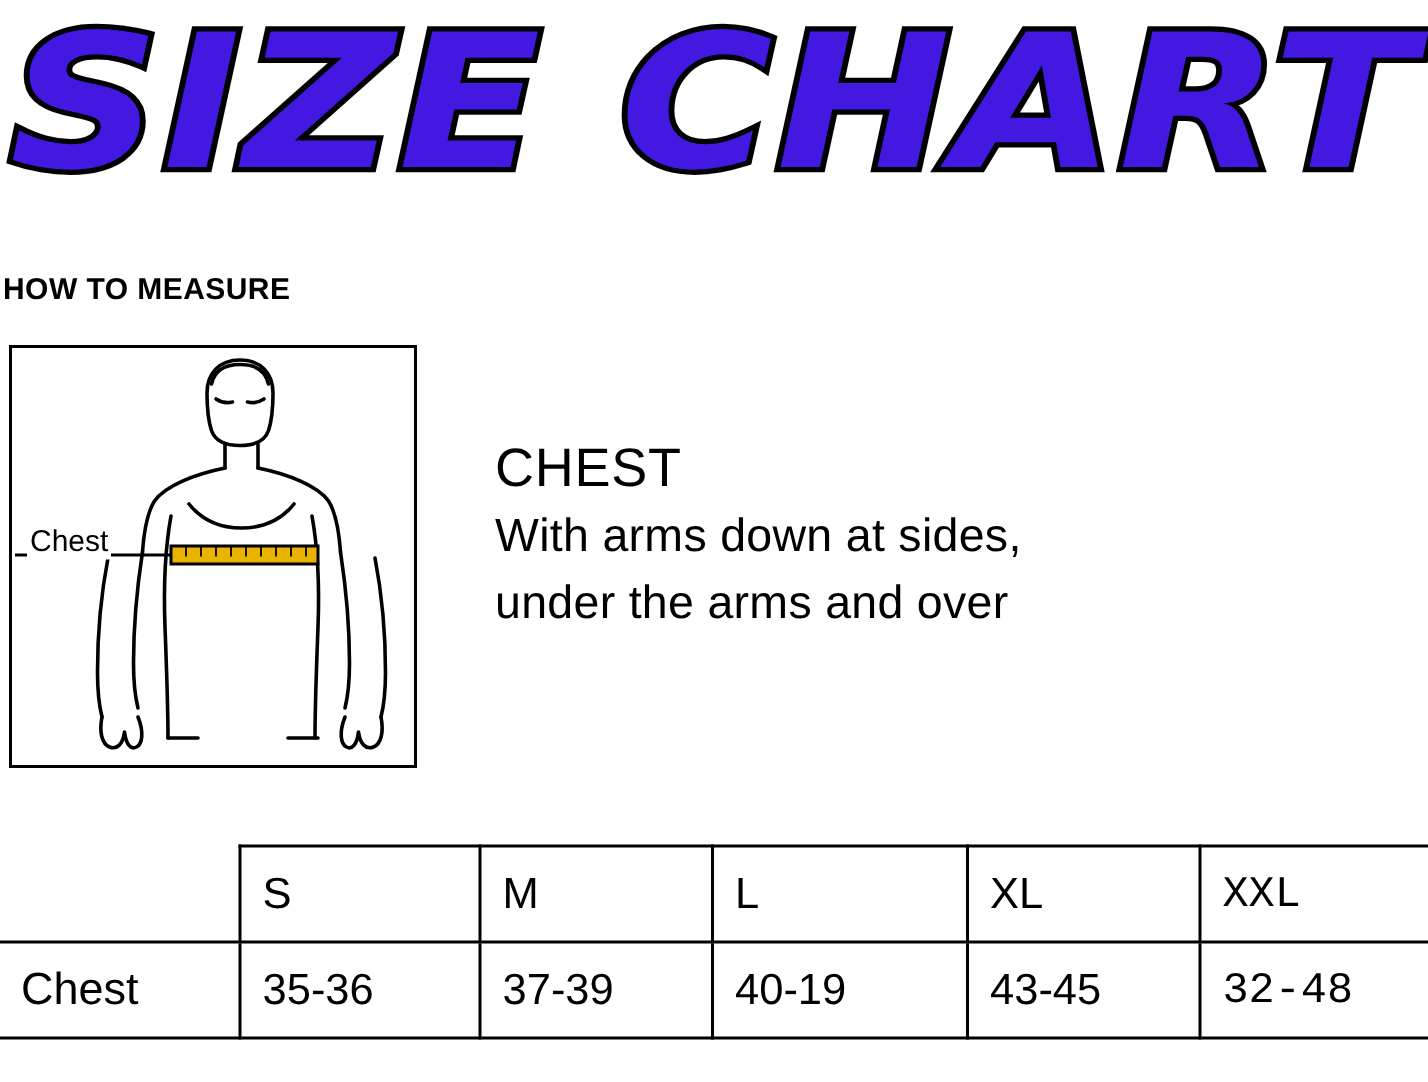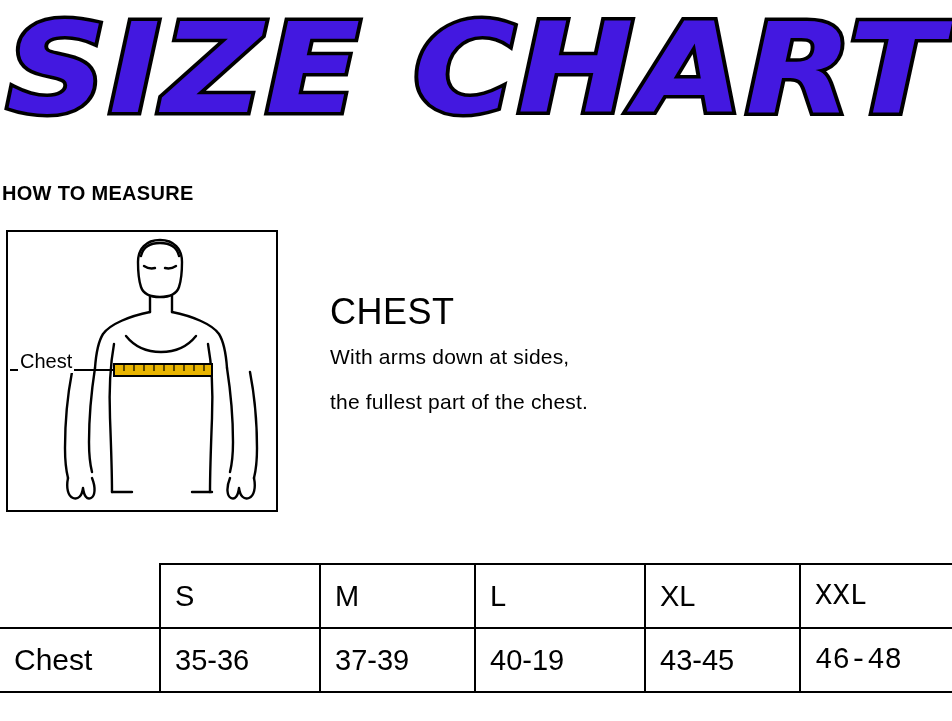--- a/index.html
+++ b/index.html
@@ -81,21 +81,21 @@
     top: 290px;
     width: 615px;
   }
   .desc-title {
     font-size: 36px;
     line-height: 44px;
     font-family: "Liberation Sans", sans-serif;
     letter-spacing: 0.5px;
   }
   .desc-body {
-    font-size: 21px;
+    font-size: 31px;
     line-height: 45px;
     font-family: "Liberation Sans", sans-serif;
     letter-spacing: 0.2px;
   }
 
   
   .size-table {
     position: absolute;
     left: 0;
     top: 563px;
@@ -188,21 +188,21 @@
 
       <line x1="2" y1="138" x2="106" y2="138" stroke="#000000" stroke-width="2"></line>
     </g>
   </svg>
 </div>
 <div class="chest-label">Chest</div>
 
 <div class="desc">
   <div class="desc-title">CHEST</div>
   <div class="desc-body">With arms down at sides,</div>
-  <div class="desc-body">the fullest part of the chest.</div>
+  <div class="desc-body">under the arms and over</div>
 </div>
 
 <table class="size-table">
   <colgroup>
     <col class="c0">
       <col class="c1">
       <col class="c2">
       <col class="c3">
       <col class="c4">
       <col class="c5">
@@ -215,16 +215,16 @@
       <td>L</td>
       <td>XL</td>
       <td class="last">XXL</td>
     </tr>
     <tr>
       <td class="rowhead">Chest</td>
       <td>35-36</td>
       <td>37-39</td>
       <td>40-19</td>
       <td>43-45</td>
-      <td class="last">46-48</td>
+      <td class="last">32-48</td>
     </tr>
   </tbody>
 </table>
 
 </body></html>

